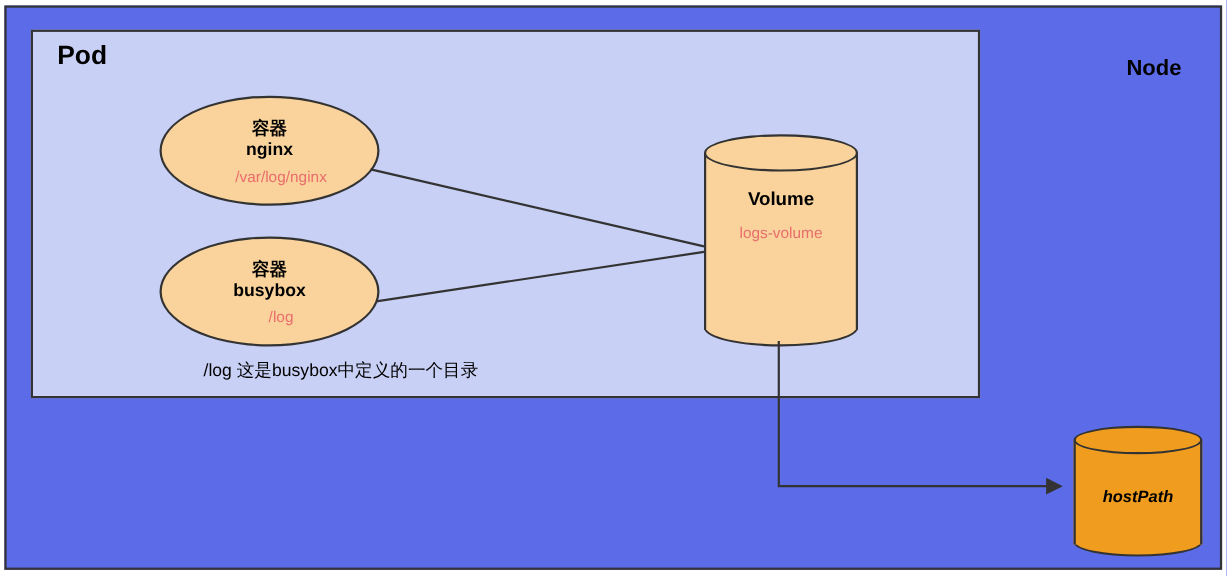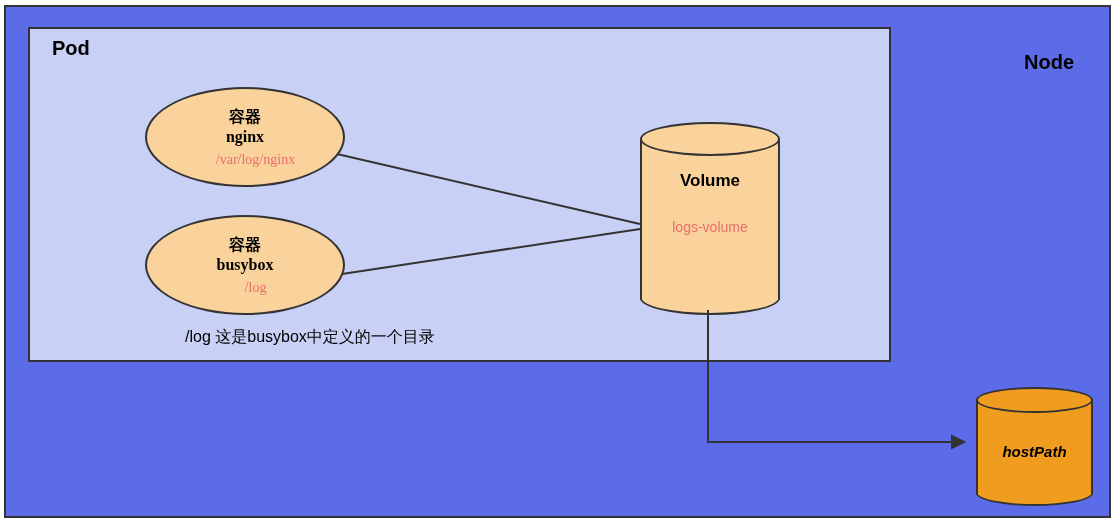--- a/index.html
+++ b/index.html
@@ -38,21 +38,21 @@
       left: 22px;
       width: 863px;
       height: 335px;
       background: #C9D0F5;
       border: 2px solid #333;
     }
     .pod-label {
       position: absolute;
       top: 8px;
       left: 22px;
-      font-size: 20px;
+      font-size: 24px;
       font-weight: bold;
       color: #000;
     }
     .annotation-top {
       position: absolute;
       top: 8px;
       left: 170px;
       width: 290px;
       font-size: 16px;
       color: #000;
@@ -70,21 +70,20 @@
       position: absolute;
       width: 200px;
       height: 100px;
       background: #F9D39B;
       border: 2px solid #333;
       border-radius: 50%;
       display: flex;
       flex-direction: column;
       align-items: center;
       justify-content: center;
-      font-family: Liberation Serif, serif;
     }
     .ellipse-nginx {
       top: 58px;
       left: 115px;
     }
     .ellipse-busybox {
       top: 186px;
       left: 115px;
     }
     .ellipse-title {
@@ -144,21 +143,21 @@
     }
     .volume-label {
       font-size: 17px;
       font-weight: bold;
       color: #000;
       z-index: 3;
     }
     .volume-name {
       font-size: 14px;
       color: #E96D6D;
-      margin-top: 28px;
+      margin-top: 12px;
       z-index: 3;
     }
     .hostpath-cylinder {
       position: absolute;
       top: 380px;
       left: 970px;
       width: 117px;
       height: 108px;
     }
     .cylinder-body-hp {

